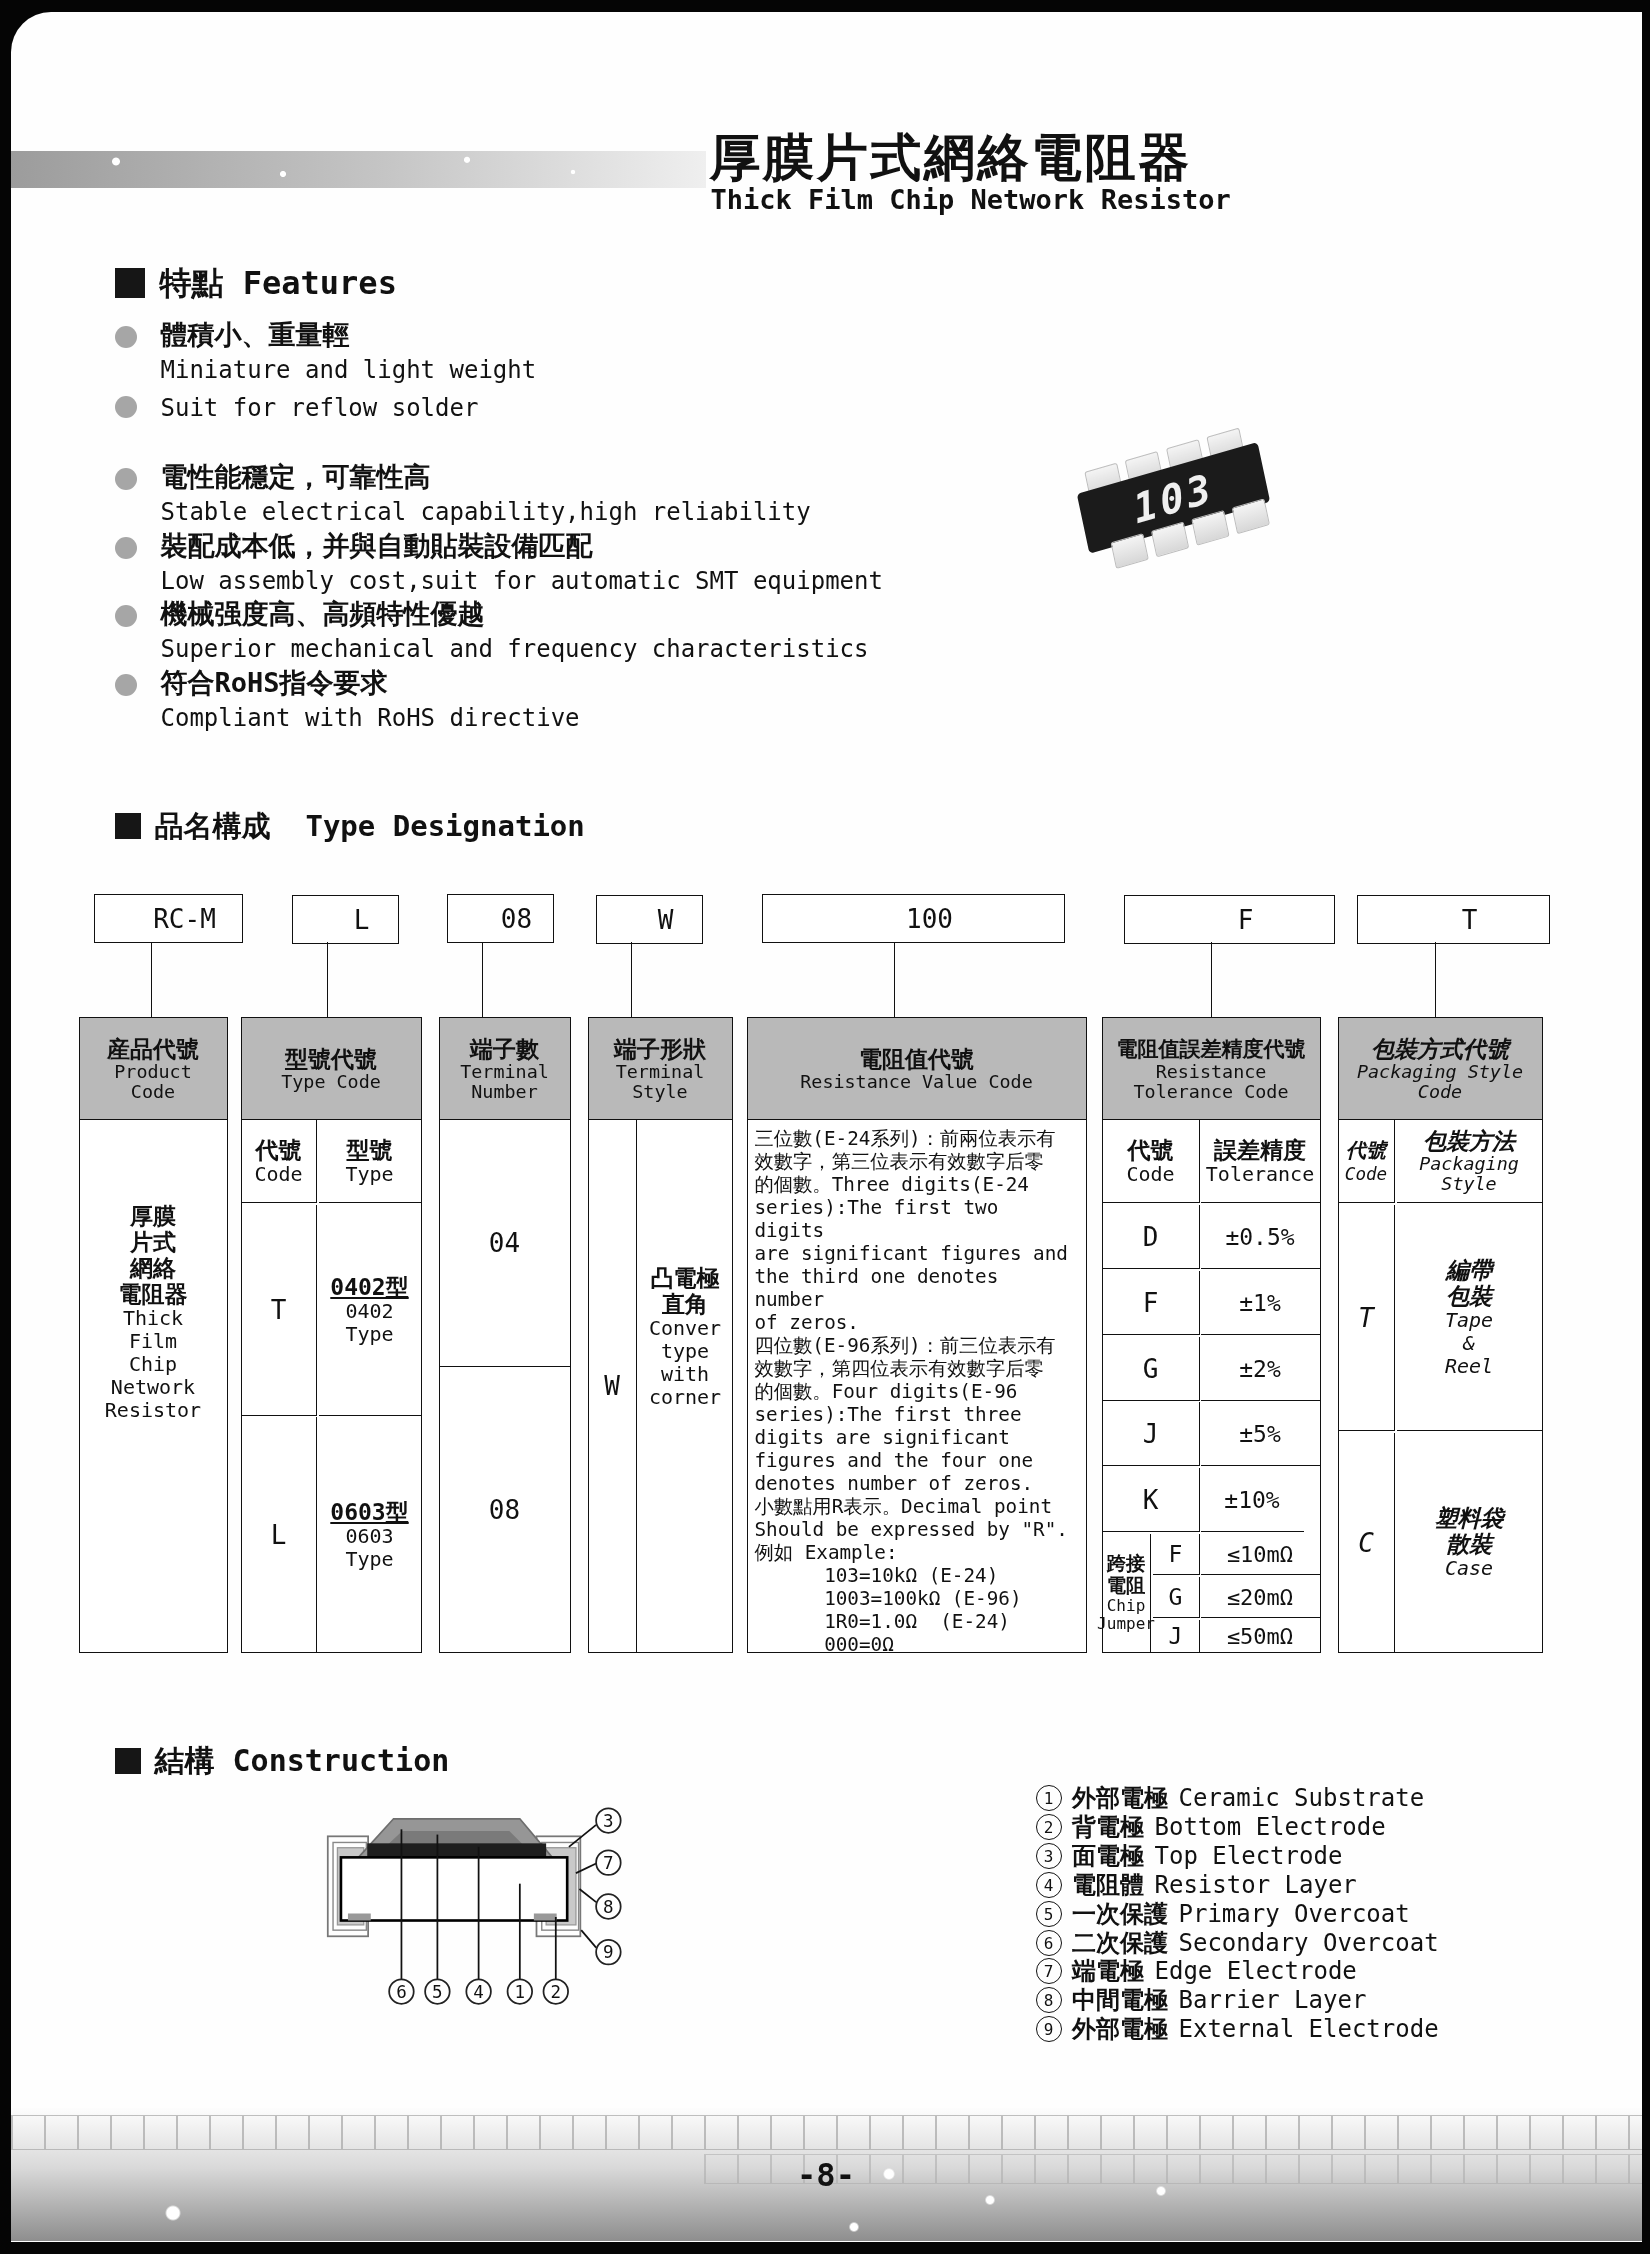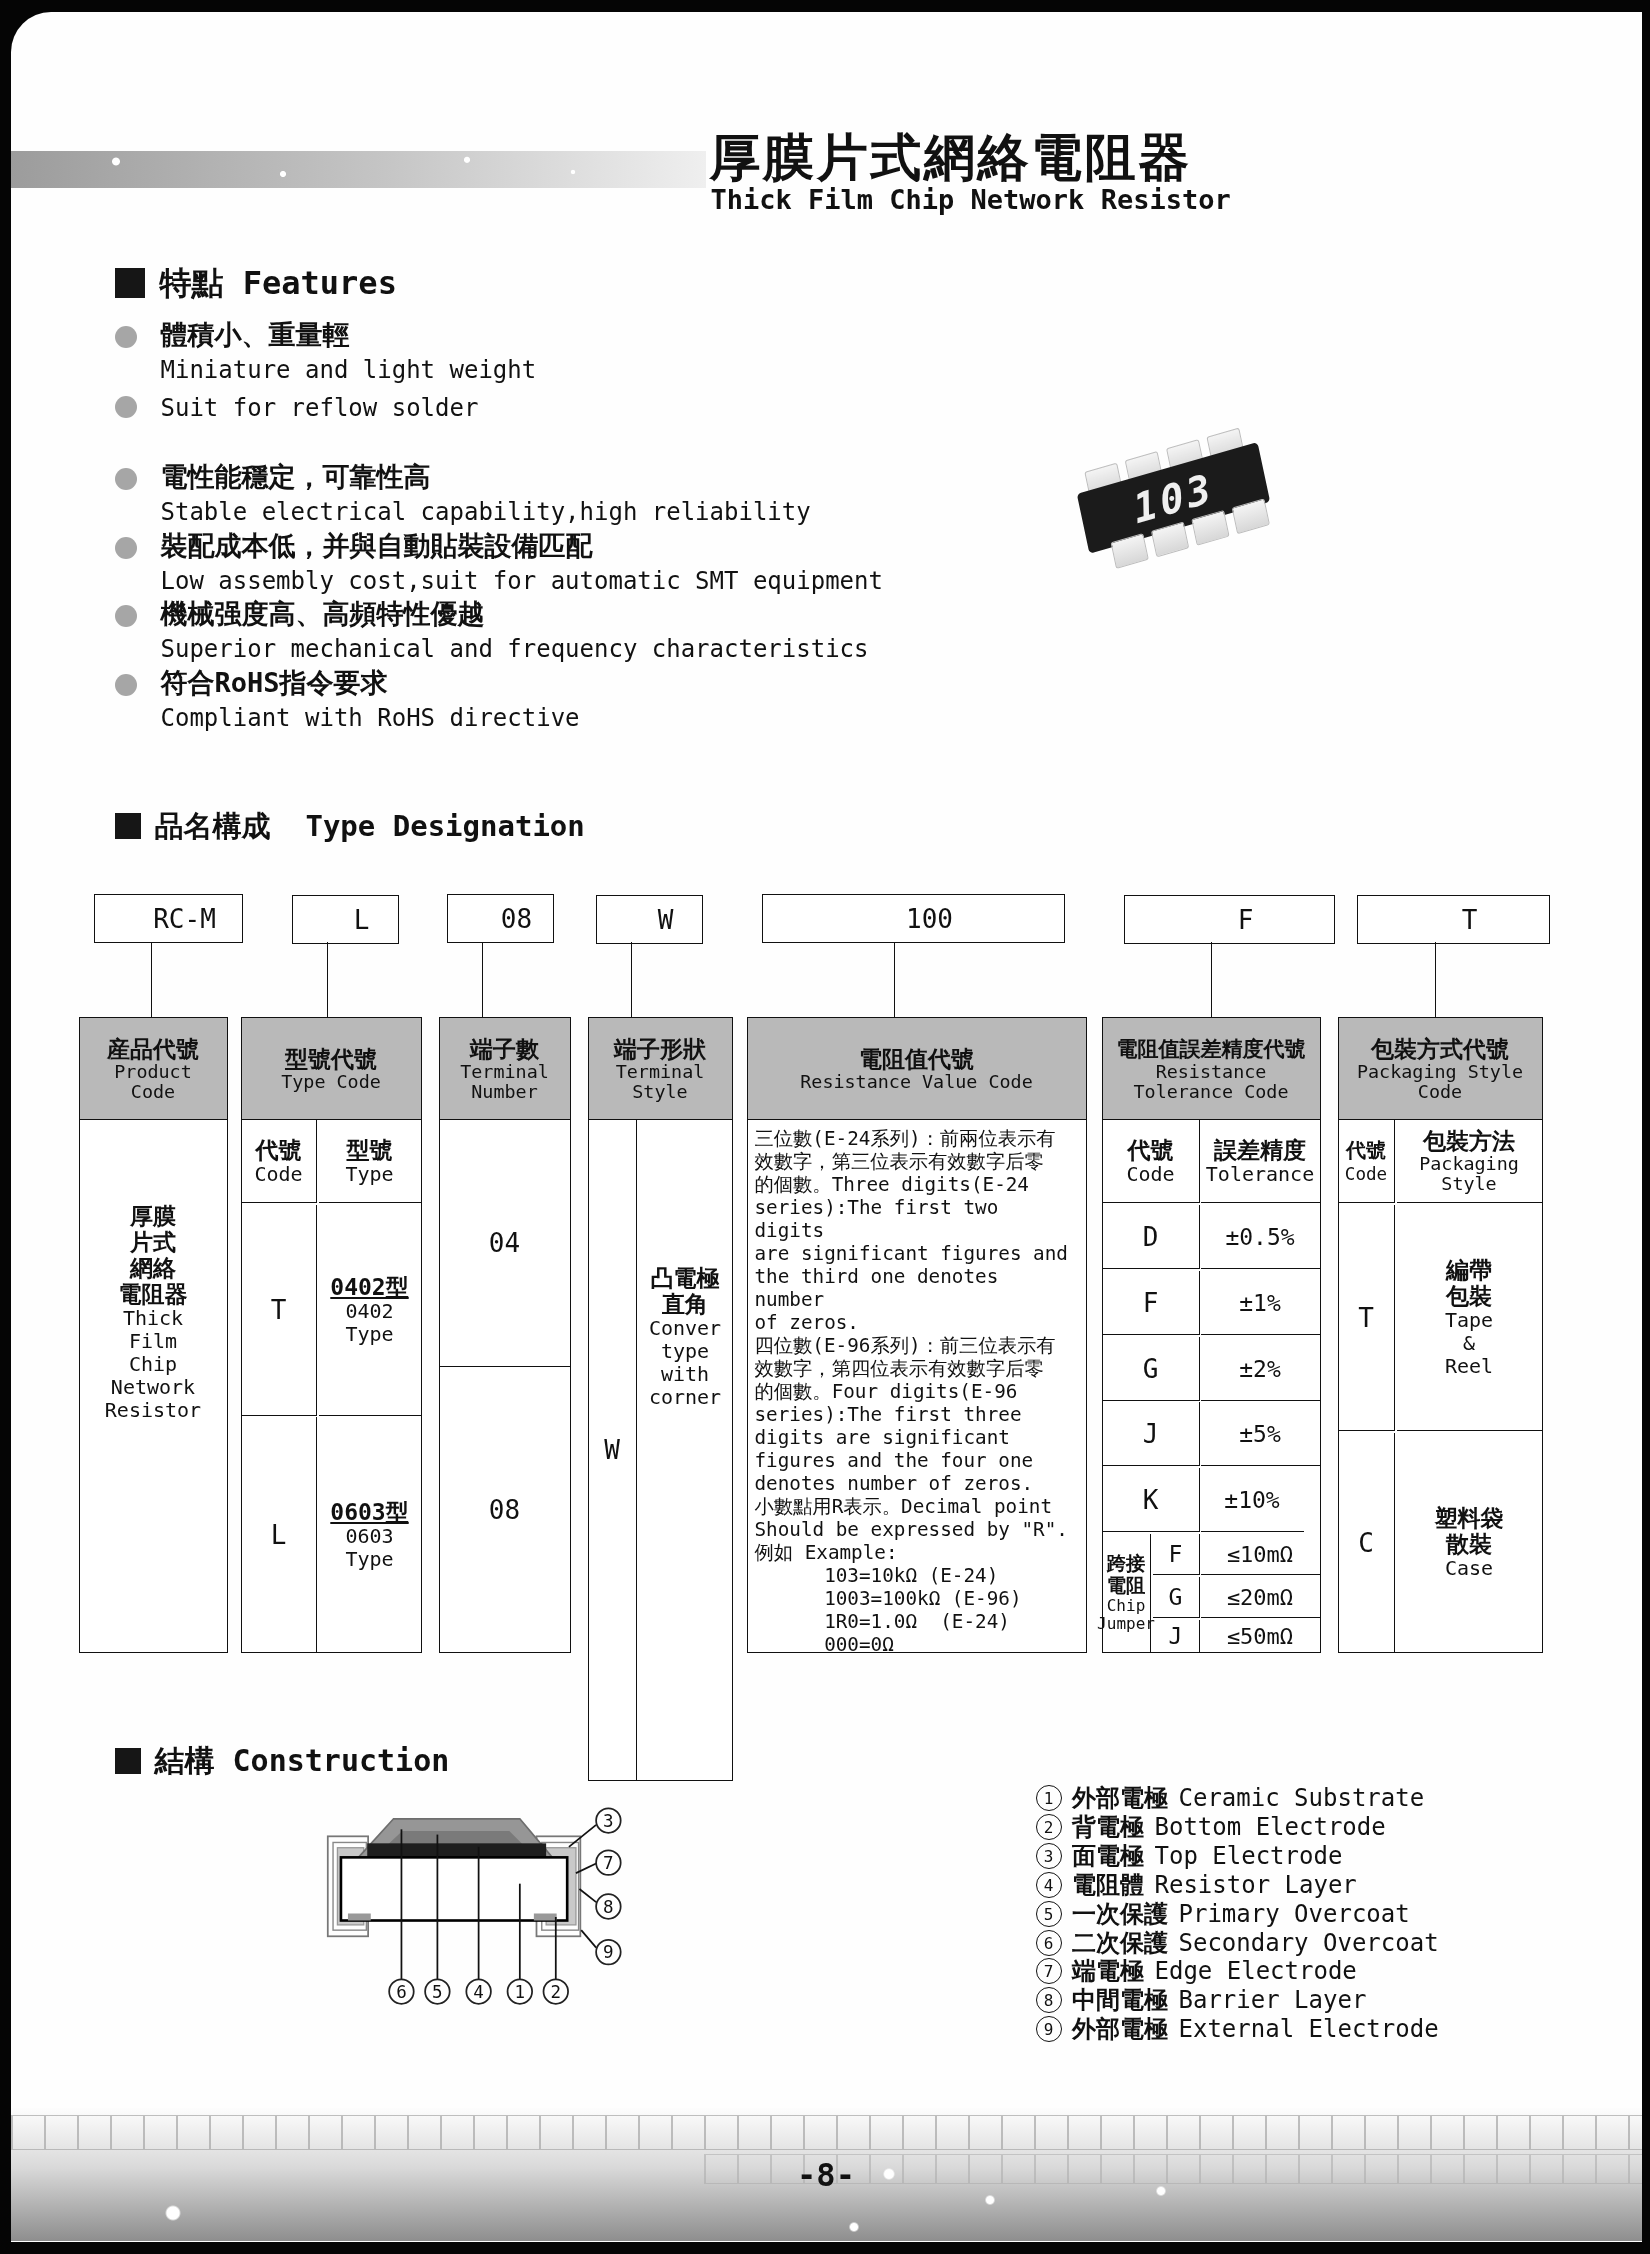--- a/index.html
+++ b/index.html
@@ -202,21 +202,21 @@
   <div class="tg" style="left:428px;top:1005px;width:132px;height:636px;">
     <div class="ghead">
       <div class="zh">端子數</div>
       <div class="en">Terminal
 Number</div>
     </div>
     <div class="cell bb cbig" style="left:0;top:102px;right:0;height:247px;">04</div>
     <div class="cell cbig" style="left:0;top:350px;right:0;bottom:0;">08</div>
   </div>
 
-  <div class="tg" style="left:577px;top:1005px;width:145px;height:764px;">
+  <div class="tg" style="left:577px;top:1005px;width:145px;height:636px;">
     <div class="ghead">
       <div class="zh">端子形狀</div>
       <div class="en">Terminal
 Style</div>
     </div>
     <div class="cell br cbig" style="left:0;top:102px;width:48px;bottom:0;">W</div>
     <div class="cell" style="left:50px;top:102px;right:0;bottom:0;justify-content:flex-start;padding-top:145px;">
       <div class="czh">凸電極
 直角</div>
       <div class="cen">Conver
@@ -287,21 +287,21 @@
 Jumper</div>
     </div>
     <div class="cell br bb" style="left:50px;top:516px;width:47px;height:41px;font-size:23px;">F</div>
     <div class="cell bb" style="left:98px;top:516px;right:0;height:41px;font-size:22px;">≤10mΩ</div>
     <div class="cell br bb" style="left:50px;top:559px;width:47px;height:41px;font-size:23px;">G</div>
     <div class="cell bb" style="left:98px;top:559px;right:0;height:41px;font-size:22px;">≤20mΩ</div>
     <div class="cell br" style="left:50px;top:602px;width:47px;bottom:0;font-size:23px;">J</div>
     <div class="cell" style="left:98px;top:602px;right:0;bottom:0;font-size:22px;">≤50mΩ</div>
   </div>
 
-  <div class="tg" style="left:1327px;top:1005px;width:205px;height:636px;">
+  <div class="tg" style="left:1327px;top:1005px;width:205px;height:636px;font-style:italic;">
     <div class="ghead">
       <div class="zh">包裝方式代號</div>
       <div class="en">Packaging Style
 Code</div>
     </div>
     <div class="cell br bb" style="left:0;top:102px;width:56px;height:83px;">
       <div class="czh" style="font-size:20px;">代號</div>
       <div class="cen" style="font-size:17.6px;">Code</div>
     </div>
     <div class="cell bb" style="left:58px;top:102px;right:0;height:83px;">

